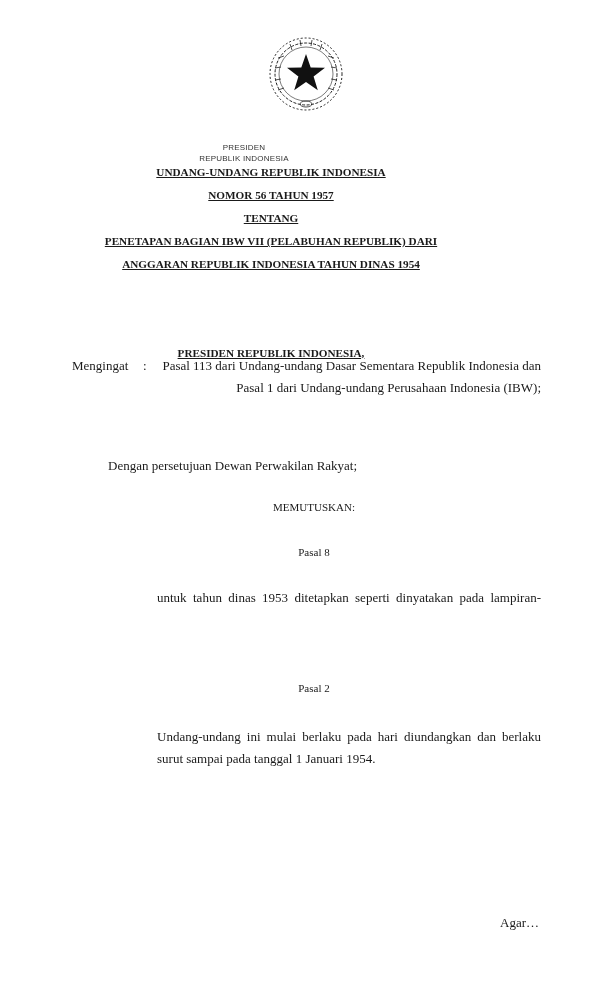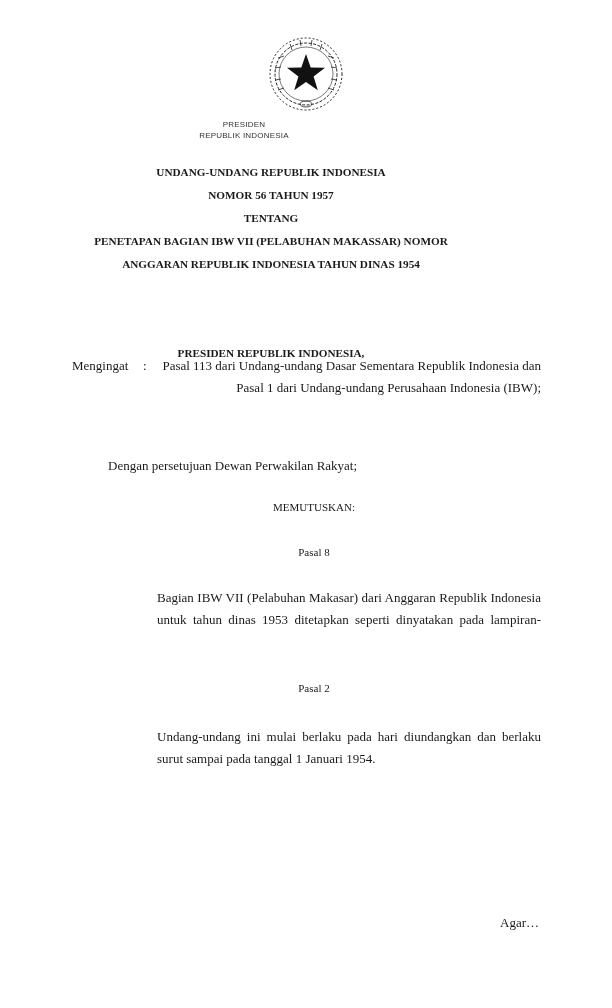--- a/index.html
+++ b/index.html
@@ -4,24 +4,24 @@
   <style>
     html, body { margin: 0; padding: 0; background: #ffffff; }
     body {
       width: 612px; height: 1008px; position: relative; overflow: hidden;
       font-family: "Liberation Serif", serif; color: #1a1a1a;
     }
     .abs { position: absolute; }
     .emblem { left: 266px; top: 34px; width: 80px; height: 80px; }
     .emblem-caption {
       left: 0; width: 488px; text-align: center;
-      font-family: "Liberation Sans", sans-serif; font-size: 8px; letter-spacing: 0.2px; color: #333;
+      font-family: "Liberation Sans", sans-serif; font-size: 8px; letter-spacing: 0.2px; color: #333; margin-top: 23px;
     }
     .title {
-      left: 0; width: 542px; text-align: center; font-weight: bold; font-size: 11.2px;
+      left: 0; width: 542px; text-align: center; font-weight: bold; font-size: 11.2px; text-decoration: underline;
     }
     .center { left: 0; width: 612px; text-align: center; font-size: 11px; padding-left: 8px; }
     .body-text { font-size: 13px; line-height: 22px; }
     .justify { text-align: justify; text-align-last: left; }
   </style>
 </head>
 <body>
 
 <div class="abs emblem">
   <svg width="80" height="80" viewBox="0 0 80 80">
@@ -48,39 +48,38 @@
     <ellipse cx="40" cy="70" rx="6" ry="3" fill="none" stroke="#222" stroke-width="0.8"></ellipse>
   </svg>
 </div>
 
 <div class="abs emblem-caption" style="top:120px;">PRESIDEN</div>
 <div class="abs emblem-caption" style="top:131px;">REPUBLIK INDONESIA</div>
 
 <div class="abs title" style="top:166px;">UNDANG-UNDANG REPUBLIK INDONESIA</div>
 <div class="abs title" style="top:189px;">NOMOR 56 TAHUN 1957</div>
 <div class="abs title" style="top:212px;">TENTANG</div>
-<div class="abs title" style="top:235px;">PENETAPAN BAGIAN IBW VII (PELABUHAN MAKASSAR) NOMOR</div>
+<div class="abs title" style="top:235px;">PENETAPAN BAGIAN IBW VII (PELABUHAN REPUBLIK) DARI</div>
 <div class="abs title" style="top:258px;">ANGGARAN REPUBLIK INDONESIA TAHUN DINAS 1954</div>
 
 <div class="abs title" style="top:303px;margin-top:44px;">PRESIDEN REPUBLIK INDONESIA,</div>
 
 <div class="abs body-text" style="left:72px; top:355px;">Mengingat</div>
 <div class="abs body-text" style="left:143px; top:355px;">:</div>
 <div class="abs body-text" style="left:157px; top:355px; width:384px;text-align:right;">
   <div>Pasal 113 dari Undang-undang Dasar Sementara Republik Indonesia dan</div>
   <div>Pasal 1 dari Undang-undang Perusahaan Indonesia (IBW);</div>
 </div>
 
 <div class="abs body-text" style="left:108px; top:455px;">Dengan persetujuan Dewan Perwakilan Rakyat;</div>
 
 <div class="abs center" style="top:501px;">MEMUTUSKAN:</div>
 
 <div class="abs center" style="top:546px;">Pasal 8</div>
 <div class="abs body-text" style="left:157px; top:587px; width:384px;">
-  <div class="justify" style="text-align-last: justify;">Bagian IBW VII (Pelabuhan Makasar) dari Anggaran Republik Indonesia</div>
   <div class="justify" style="text-align-last: justify;">untuk tahun dinas 1953 ditetapkan seperti dinyatakan pada lampiran-</div>
 </div>
 
 <div class="abs center" style="top:682px;">Pasal 2</div>
 <div class="abs body-text" style="left:157px; top:726px; width:384px;">
   <div class="justify" style="text-align-last: justify;">Undang-undang ini mulai berlaku pada hari diundangkan dan berlaku</div>
   <div>surut sampai pada tanggal 1 Januari 1954.</div>
 </div>
 
 <div class="abs body-text" style="left:500px; top:912px;">Agar…</div>

